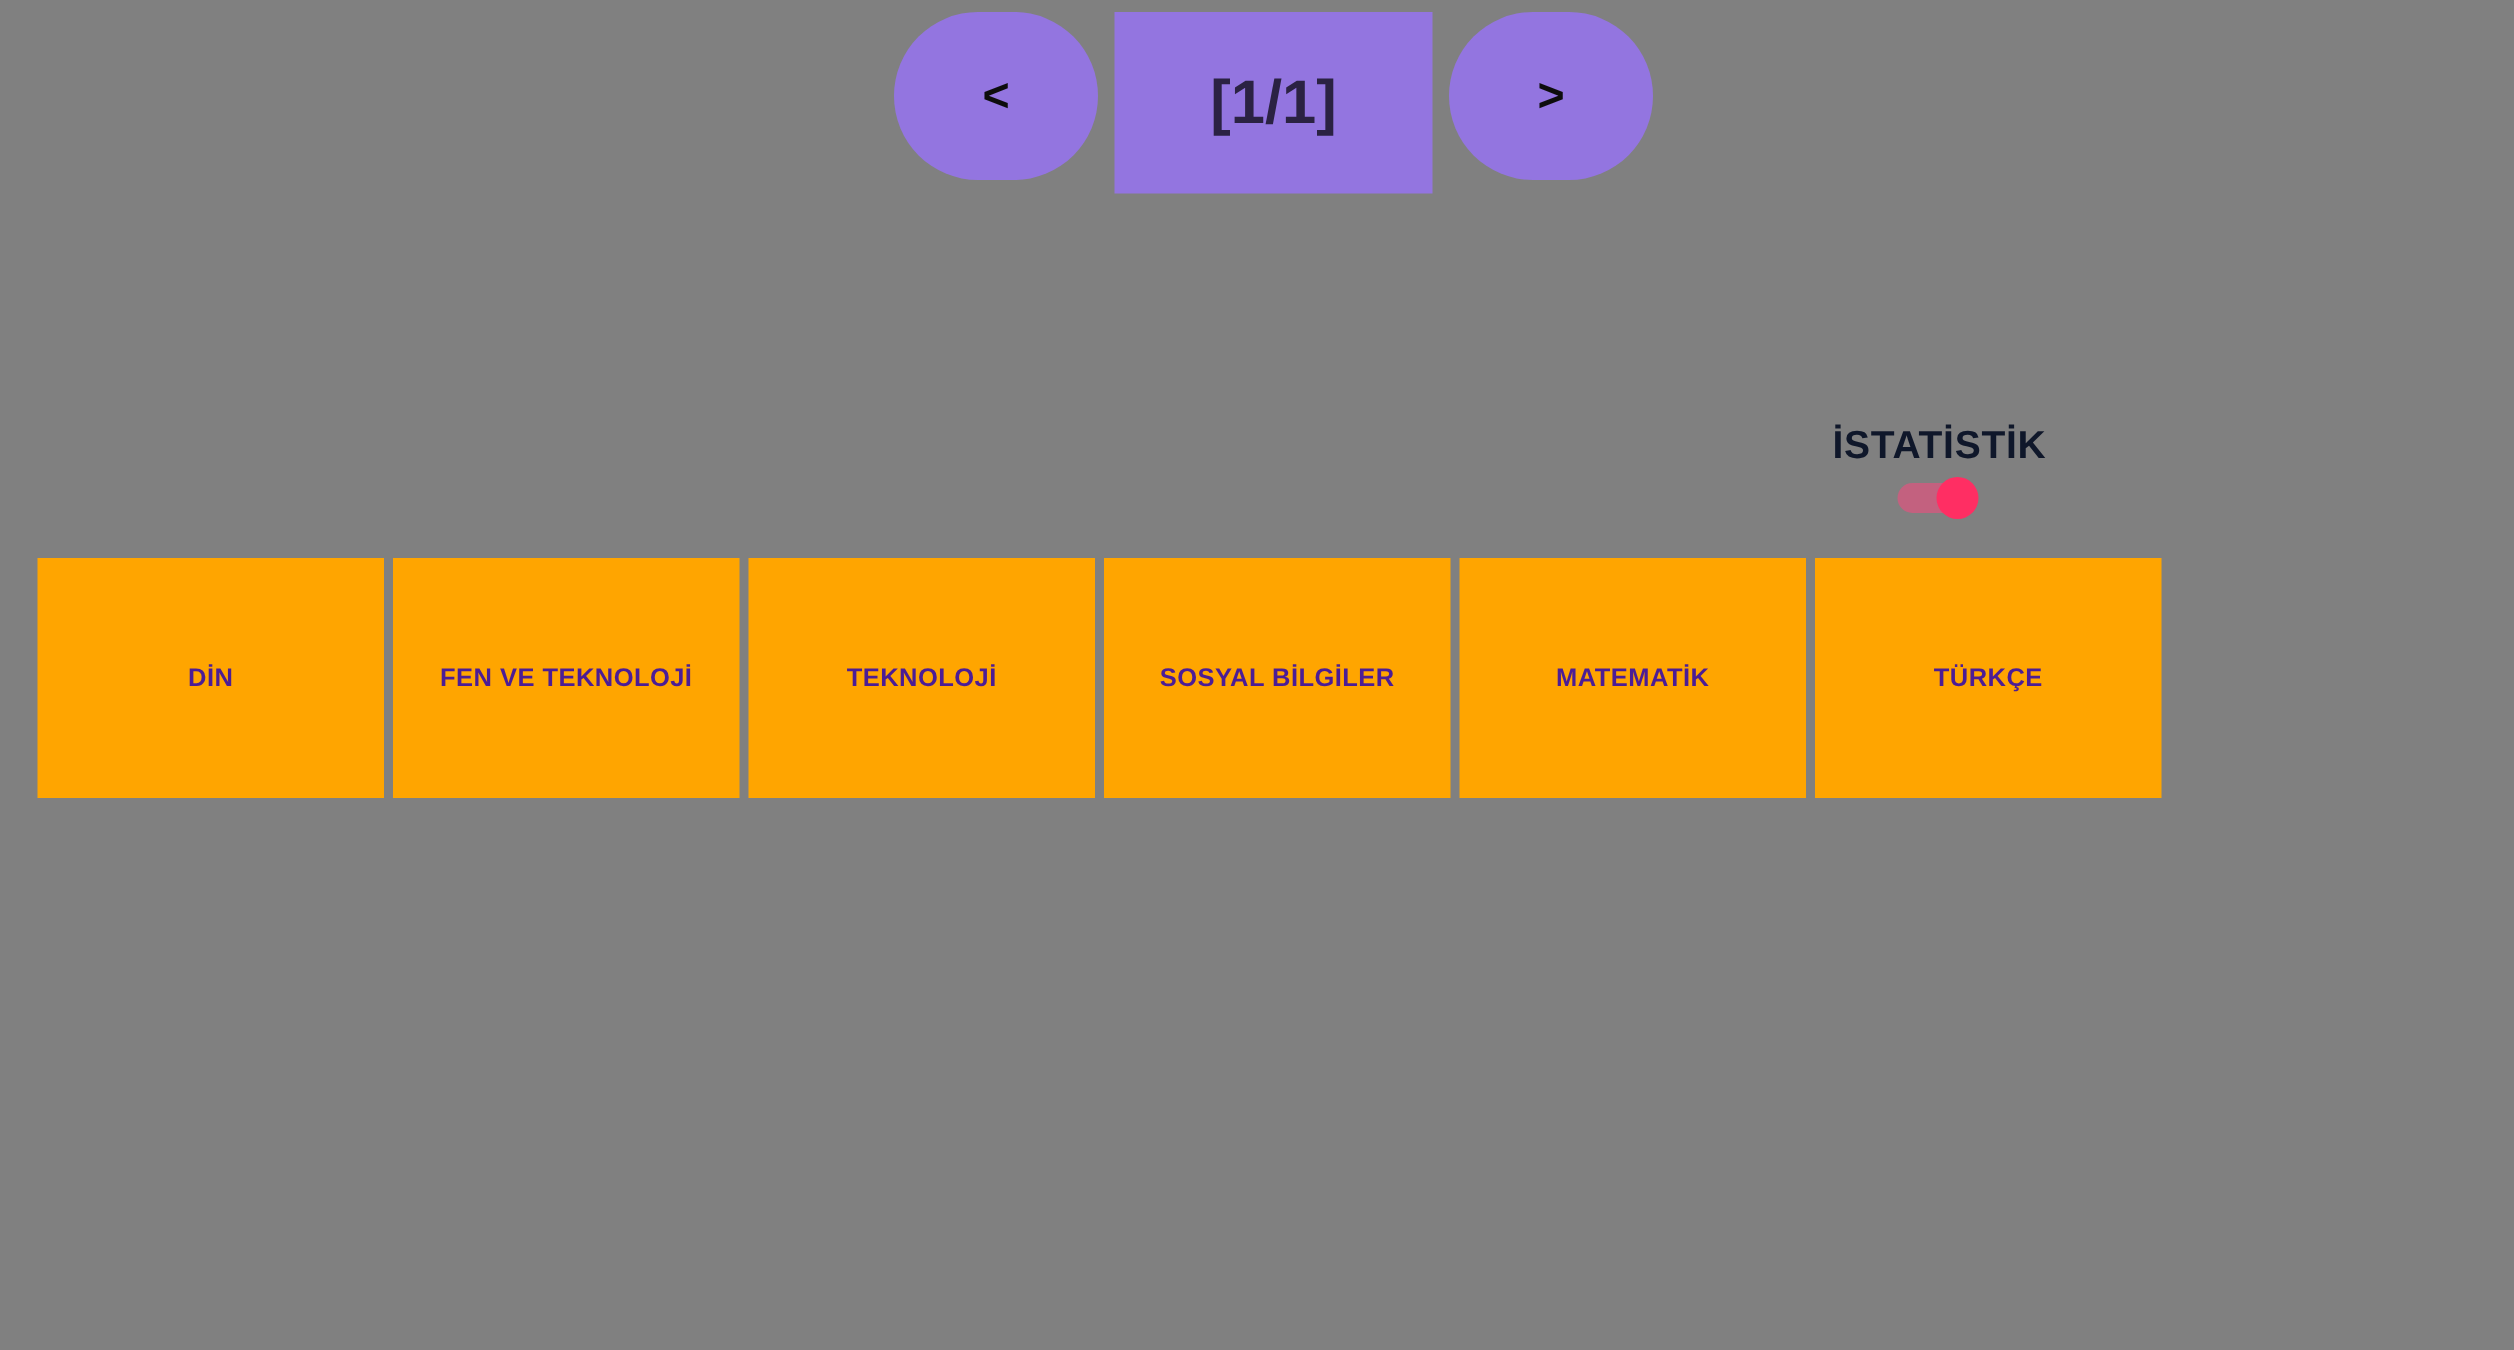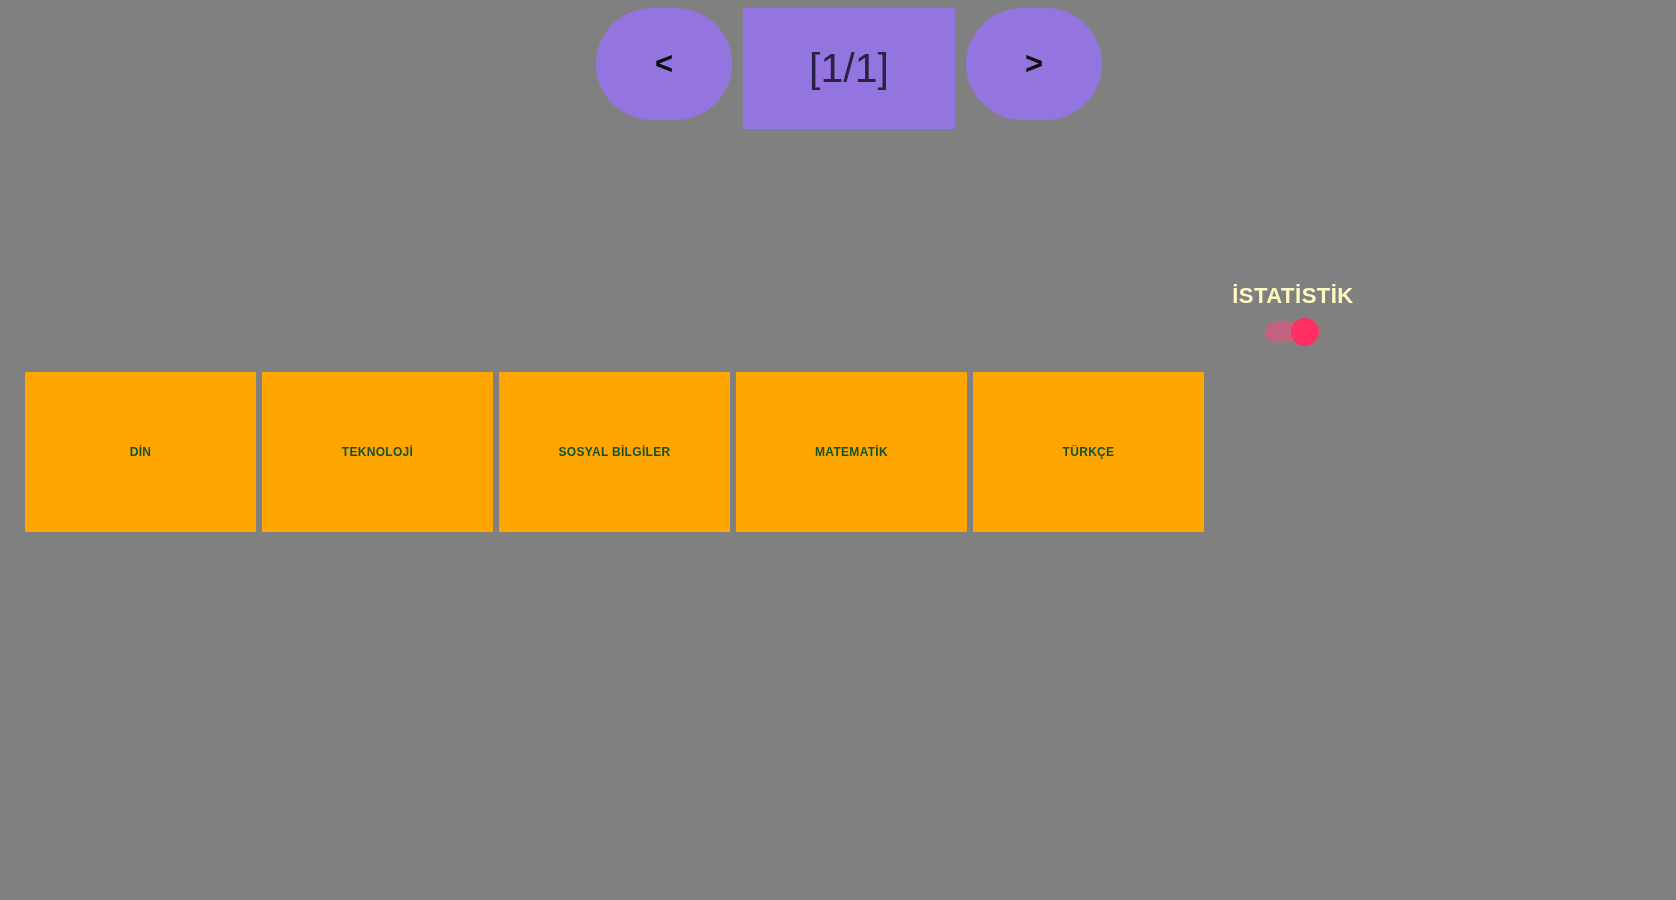--- a/index.html
+++ b/index.html
@@ -39,38 +39,38 @@
     margin: 0;
     cursor: pointer;
     display: block;
   }
   .pager-count {
     width: 212px;
     height: 121px;
     background: #9375e0;
     color: #2b2243;
     font-size: 41px;
-    font-weight: normal;
+    font-weight: bold;
     text-align: center;
     line-height: 121px;
     margin: 0 11px;
     cursor: pointer;
   }
 
   
   .stats-block {
     position: absolute;
     left: 1203px;
     top: 278px;
     width: 180px;
     text-align: center;
   }
   .stats-label {
-    color: #fef9c3;
-    font-size: 22px;
+    color: #0f172a;
+    font-size: 26px;
     font-weight: bold;
     letter-spacing: 0.5px;
     line-height: 36px;
     white-space: nowrap;
   }
   .toggle {
     position: relative;
     width: 56px;
     height: 26px;
     margin: 4px auto 0 auto;
@@ -109,22 +109,22 @@
     height: 160px;
     background: #ffa500;
     display: flex;
     align-items: center;
     justify-content: center;
     cursor: pointer;
     box-sizing: border-box;
     padding: 0 6px;
   }
   .card-label {
-    color: #14532d;
-    font-size: 12px;
+    color: #4c1d95;
+    font-size: 17px;
     font-weight: bold;
     letter-spacing: 0.3px;
     text-align: center;
     line-height: 14px;
   }
 </style>
 </head>
 <body>
 
 <div class="pager">
@@ -139,20 +139,23 @@
     <div class="toggle-track"></div>
     <div class="toggle-knob"></div>
   </div>
 </div>
 
 <div class="cards">
   <div class="card">
     <span class="card-label">DİN</span>
   </div>
   <div class="card">
+    <span class="card-label">FEN VE TEKNOLOJİ</span>
+  </div>
+  <div class="card">
     <span class="card-label">TEKNOLOJİ</span>
   </div>
   <div class="card">
     <span class="card-label">SOSYAL BİLGİLER</span>
   </div>
   <div class="card">
     <span class="card-label">MATEMATİK</span>
   </div>
   <div class="card">
     <span class="card-label">TÜRKÇE</span>

